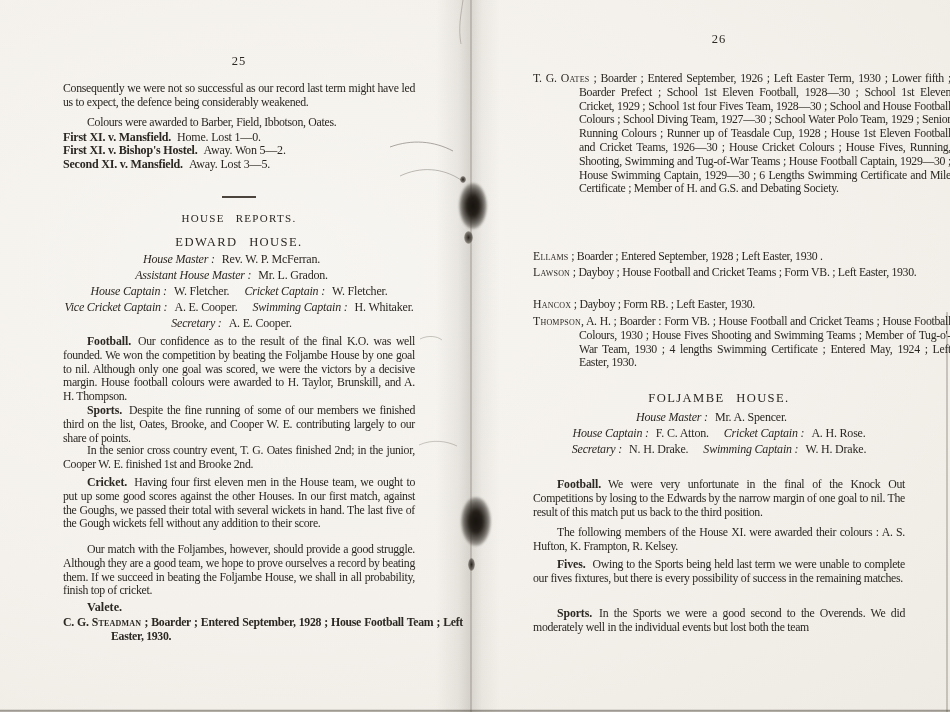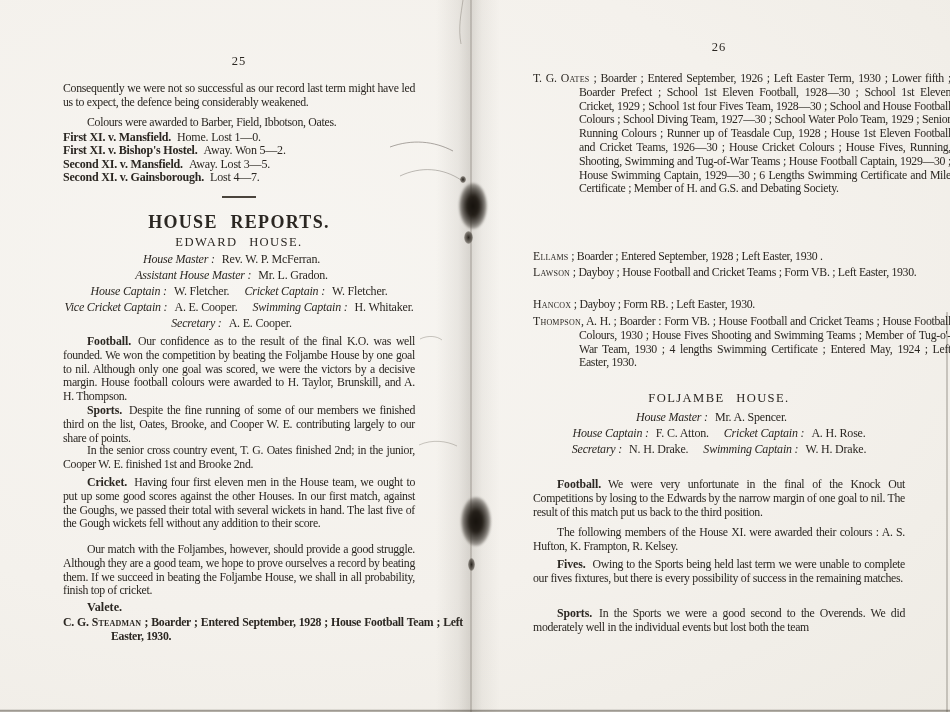--- a/index.html
+++ b/index.html
@@ -16,21 +16,21 @@
   #col-right{left:533px;width:372px;}
   .blk{position:absolute;left:0;width:100%;}
   .pno{text-align:center;font-size:12.5px;letter-spacing:1px;}
   .body{
     font-size:11.8px;line-height:13.8px;letter-spacing:-0.3px;
     text-align:justify;
   }
   .indent{text-indent:24px;}
   .lead{font-weight:bold;margin-right:7px;letter-spacing:-0.1px;}
   .center{text-align:center;}
-  .h-main{font-weight:bold;font-size:18px;letter-spacing:1.3px;word-spacing:7px;}
+  .h-main{font-weight:normal;font-size:11px;letter-spacing:1.3px;word-spacing:7px;}
   .h-house{font-size:12.6px;letter-spacing:1.4px;word-spacing:7px;}
   .off{font-size:12px;line-height:16px;white-space:nowrap;text-align:center;letter-spacing:-0.2px;}
   .off i{font-style:italic;margin-right:7px;}
   .off .v1{margin-right:15px;}
   .off span:empty, .off i:empty{display:none;margin:0;}
   .res{font-size:12px;line-height:13.4px;letter-spacing:-0.2px;}
   .res b{margin-right:6px;}
   .rule{position:absolute;height:1.5px;background:#4a443c;width:34px;left:159px;}
   .entry{text-align:justify;}
   .hang48{padding-left:48px;text-indent:-48px;font-weight:bold;}
@@ -92,23 +92,20 @@
     <div class="blk" style="top:131px">
       <div class="res">
         <b>First XI. v. Mansfield.</b><span>Home.  Lost 1—0.</span>
       </div>
       <div class="res">
         <b>First XI. v. Bishop's Hostel.</b><span>Away.  Won 5—2.</span>
       </div>
       <div class="res">
         <b>Second XI. v. Mansfield.</b><span>Away.  Lost 3—5.</span>
       </div>
-      <div class="res">
-        <b>Second XI. v. Gainsborough.</b><span>Lost 4—7.</span>
-      </div>
     </div>
 
     <div class="rule" style="top:196px"></div>
 
     <div class="blk center h-main" style="top:212px">HOUSE  REPORTS.</div>
 
     <div class="blk center h-house" style="top:235px">EDWARD  HOUSE.</div>
 
     <div class="blk" style="top:251px">
       <div class="off">
@@ -146,21 +143,21 @@
 
     <div class="blk valete-h" style="top:600px">Valete.</div>
 
     <div class="blk body entry hang48" style="top:616px">
       <span>C. G. </span><span class="sc">Steadman</span><span> ; Boarder ; Entered September, 1928 ; House Football Team ; Left Easter, 1930.</span>
     </div>
   </div>
 
   <div class="col" id="col-right">
 
-    <div class="blk pno" style="top:40px">26</div>
+    <div class="blk pno" style="top:32px">26</div>
 
     <div class="blk body entry hang46" style="top:72px">
       <span>T. G. </span><span class="sc">Oates</span><span> ; Boarder ; Entered September, 1926 ; Left Easter Term, 1930 ; Lower fifth ; Boarder Prefect ; School 1st Eleven Football, 1928—30 ; School 1st Eleven Cricket, 1929 ; School 1st four Fives Team, 1928—30 ; School and House Football Colours ; School Diving Team, 1927—30 ; School Water Polo Team, 1929 ; Senior Running Colours ; Runner up of Teasdale Cup, 1928 ; House 1st Eleven Football and Cricket Teams, 1926—30 ; House Cricket Colours ; House Fives, Running, Shooting, Swimming and Tug-of-War Teams ; House Football Captain, 1929—30 ; House Swimming Captain, 1929—30 ; 6 Lengths Swimming Certificate and Mile Certificate ; Member of H. and G.S. and Debating Society.</span>
     </div>
 
     <div class="blk body entry hang46" style="top:250px">
       <span></span><span class="sc">Ellams</span><span> ; Boarder ; Entered September, 1928 ; Left Easter, 1930 .</span>
     </div>
 
     <div class="blk body entry hang46" style="top:266px">

